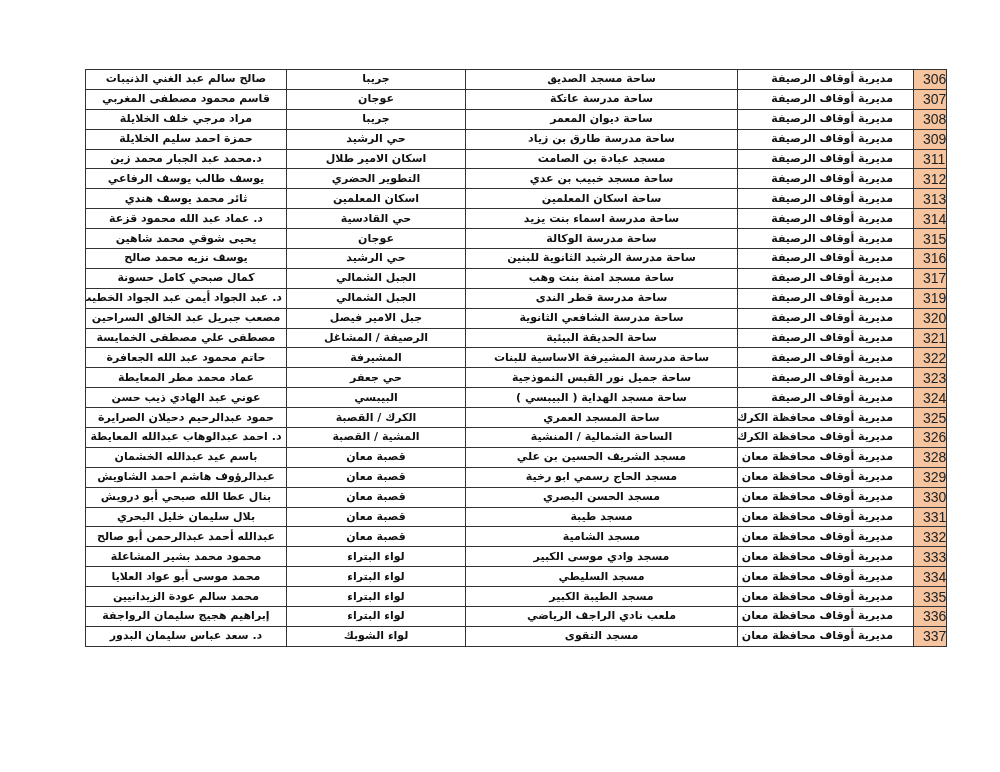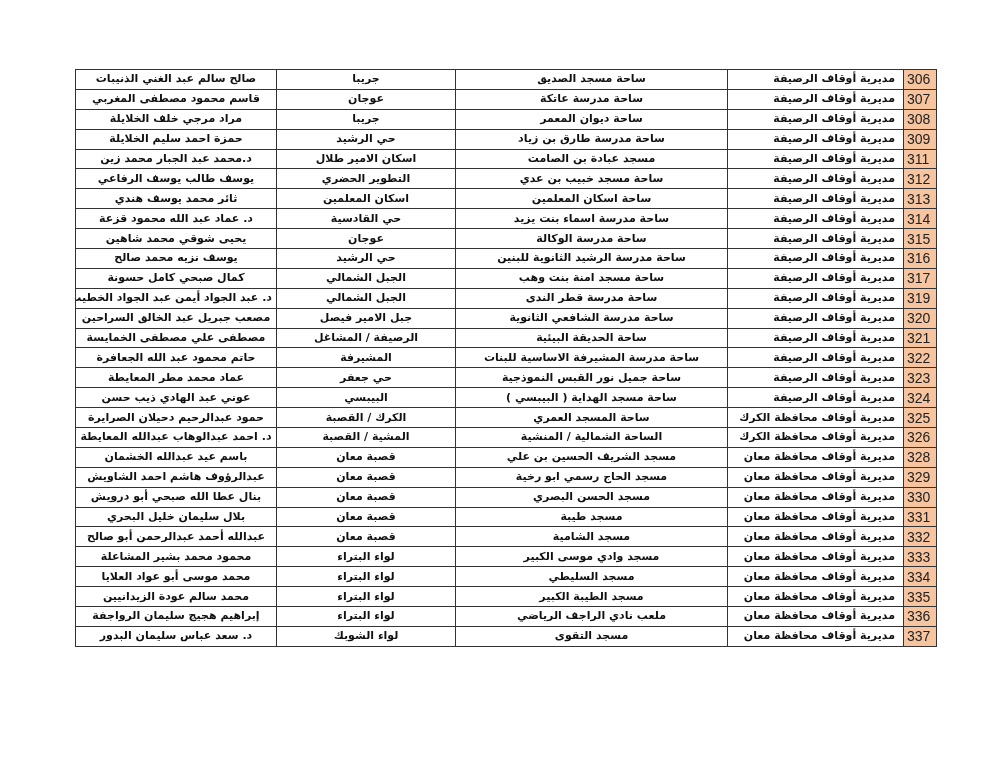--- a/index.html
+++ b/index.html
@@ -1,31 +1,31 @@
 <!DOCTYPE html>
 <html><head>
 <meta charset="utf-8">
 <style>
   html, body { margin:0; padding:0; background:#ffffff; }
   body { width:1000px; height:772px; position:relative; overflow:hidden; font-family:"DejaVu Sans", sans-serif; }
   .table {
-    position:absolute; left:75px; top:69px; width:861px;
+    position:absolute; left:85px; top:69px; width:861px;
     border-collapse:collapse; table-layout:fixed;
     border:1.5px solid #222;
   }
   .table td {
     border:1px solid #333; height:18.9px; padding:0 4px; font-size:11px;
     font-weight:bold; color:#111; text-align:center; white-space:nowrap; overflow:hidden;
     direction:rtl; line-height:18px;
   }
   .table td.col-num {
     background:#f6c5a0; text-align:left; direction:ltr; font-family:"Liberation Sans", sans-serif;
-    font-size:14px; font-weight:normal; color:#222; padding-left:3px;
+    font-size:14px; font-weight:normal; color:#222; padding-left:9px;
   }
-  .table td.col-dir { text-align:right; padding-right:8px; }
+  .table td.col-dir { text-align:right; padding-right:20px; }
   .table tr.light td:not(.col-num) { font-weight:bold; }
   .table tr.light td.col-dir { font-weight:bold; }
 </style>
 </head>
 <body>
 
 <table class="table">
   <colgroup>
     <col style="width:201px">
     <col style="width:179px">

